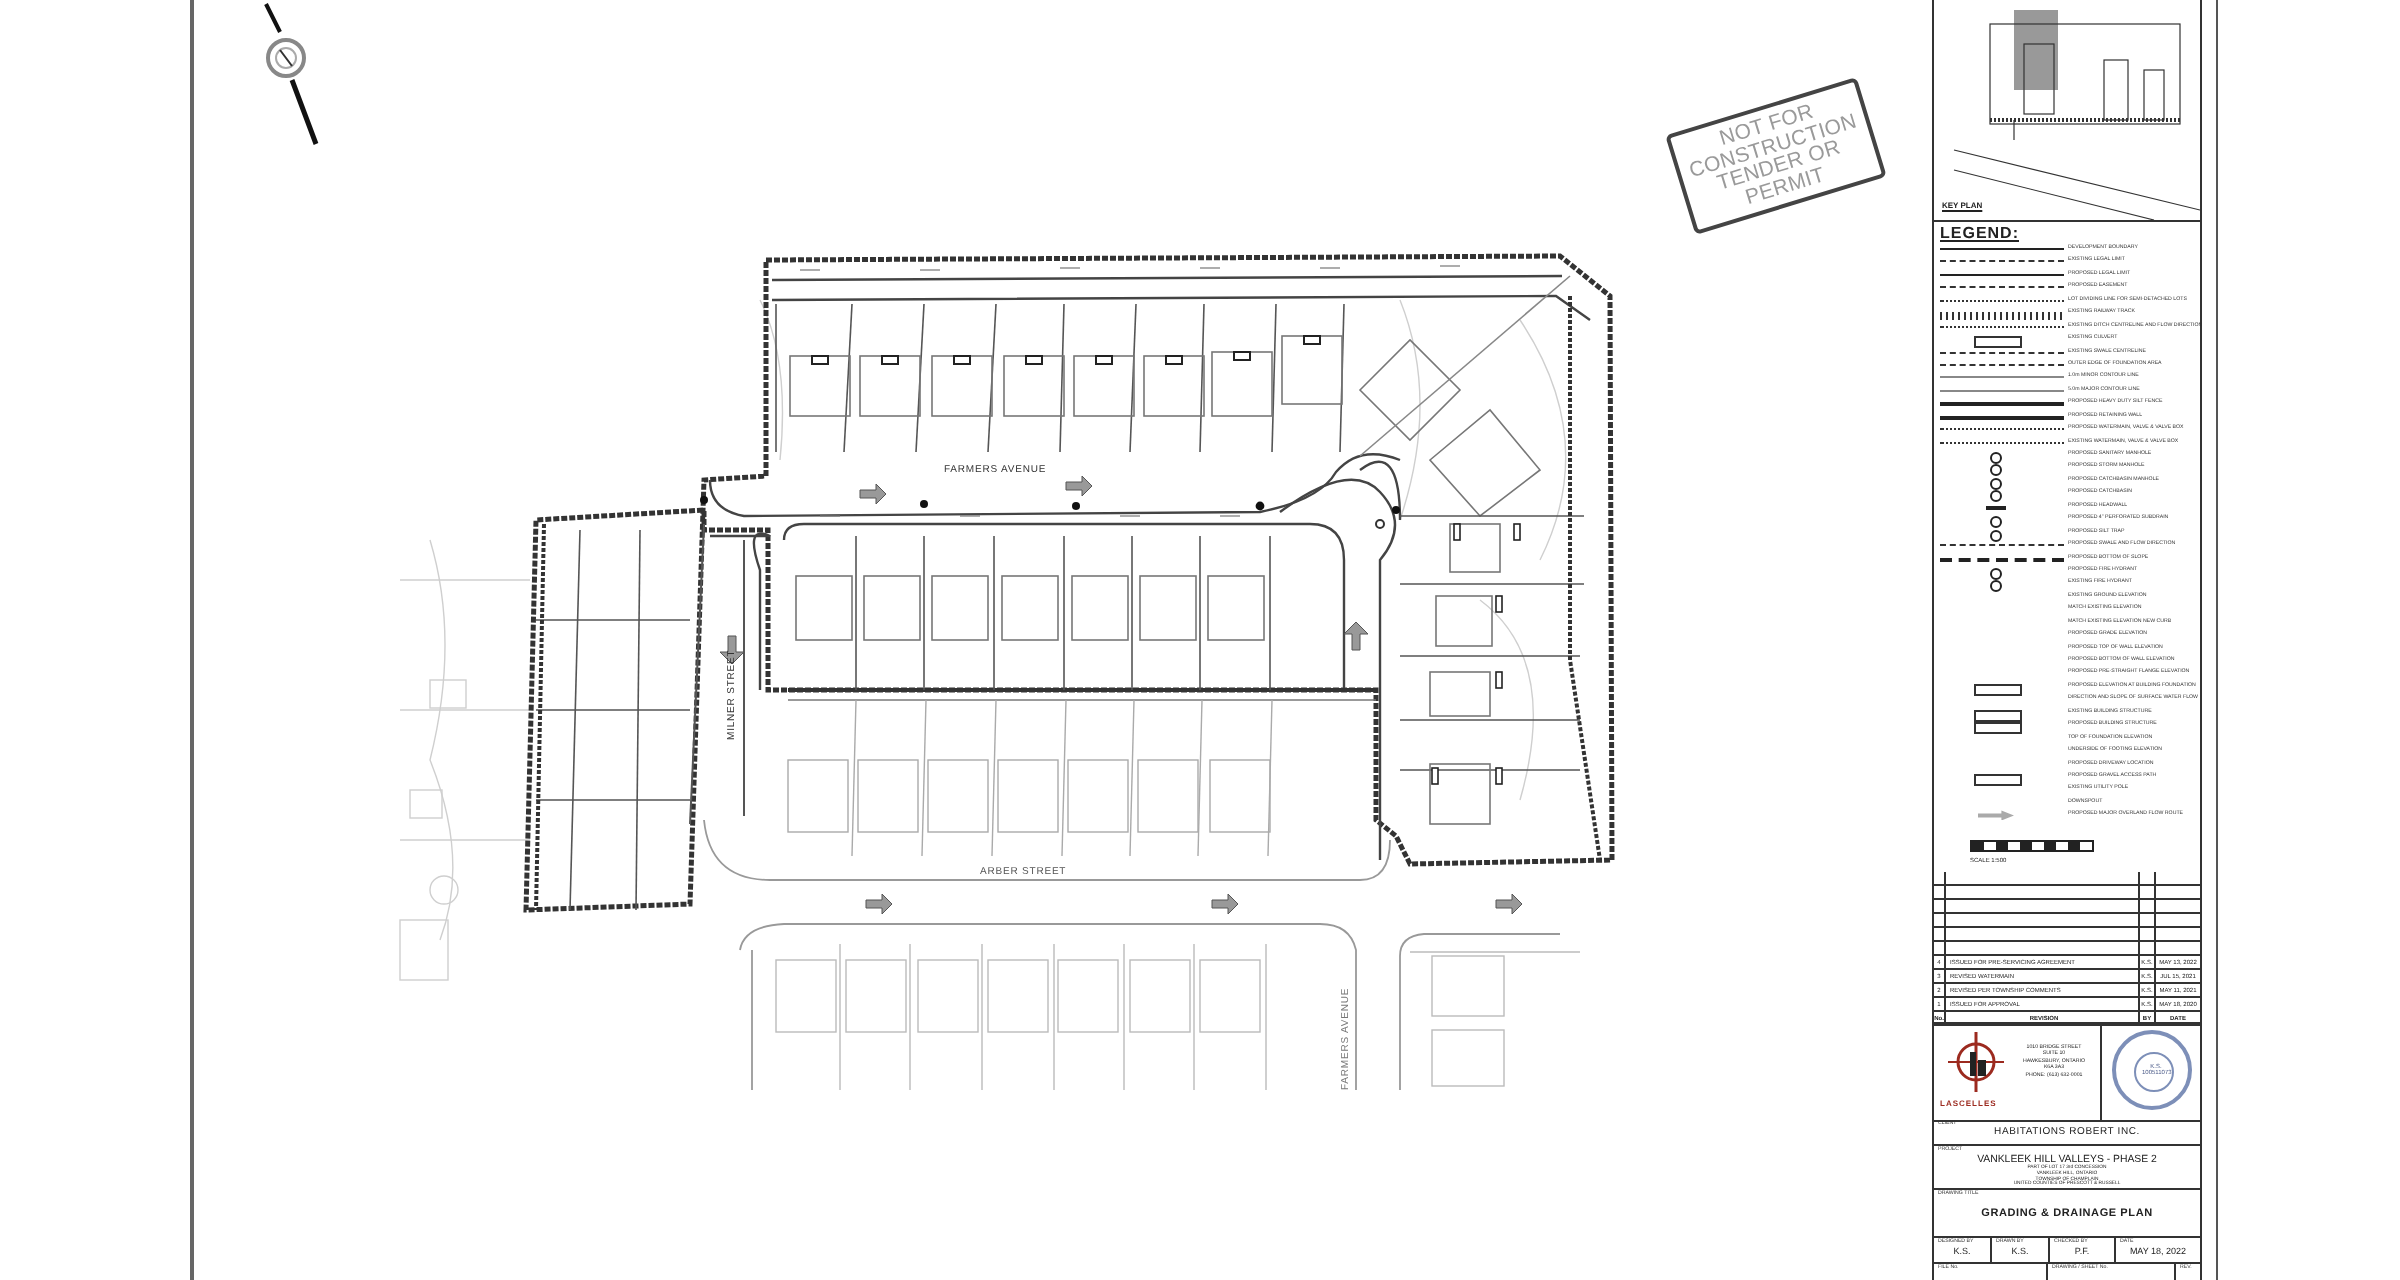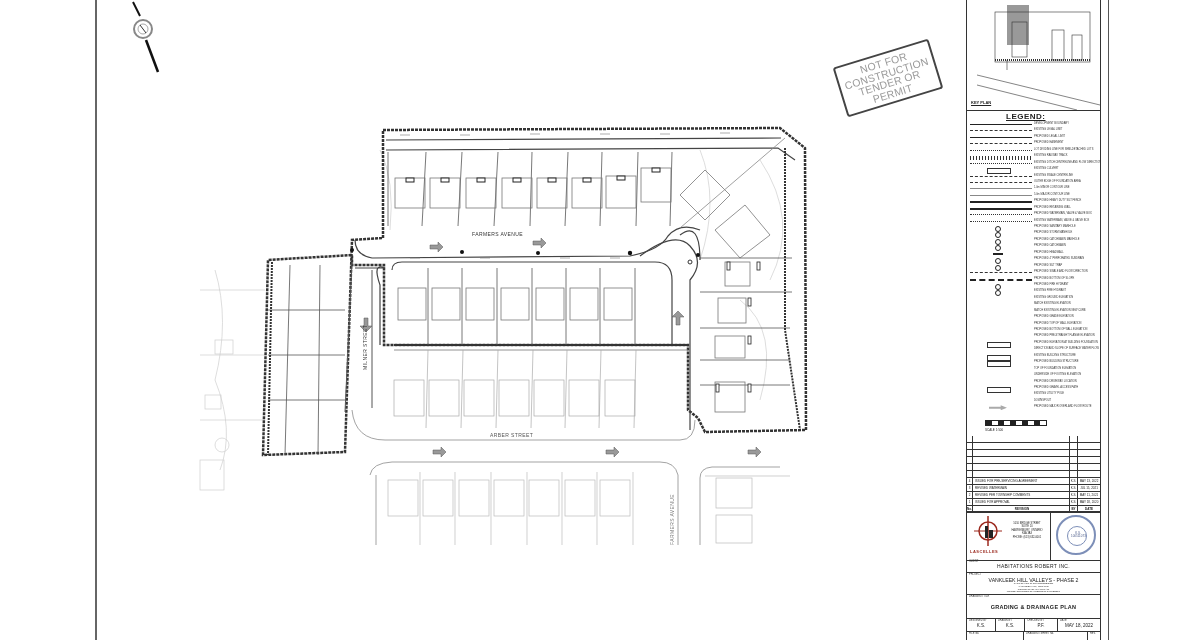--- a/index.html
+++ b/index.html
@@ -5,21 +5,21 @@
   html, body { margin:0; padding:0; background:#ffffff; }
   body { width:1200px; height:640px; position:relative; overflow:hidden; font-family:"Liberation Sans", sans-serif; color:#222; }
   .sheet { position:absolute; left:0; top:0; width:1200px; height:640px; background:#fff; }
   .frame-left { position:absolute; left:95px; top:0; width:2px; height:640px; background:#666; }
   .frame-right { position:absolute; left:1108px; top:0; width:1px; height:640px; background:#555; }
   .drawing { position:absolute; left:97px; top:0; width:860px; height:640px; }
   .titleblock { position:absolute; left:966px; top:0; width:133px; height:640px; border-left:1px solid #333; border-right:1px solid #333; background:#fff; }
   .tb-strip { position:absolute; left:1099px; top:0; width:9px; height:640px; border-right:1px solid #444; }
   .keyplan { position:absolute; left:0; top:0; width:133px; height:110px; border-bottom:1px solid #333; overflow:hidden; }
   .keyplan-label { position:absolute; left:4px; top:100px; font-size:4px; font-weight:bold; text-decoration:underline; }
-  .legend-title { position:absolute; left:3px; top:112px; font-size:8px; font-weight:bold; text-decoration:underline; letter-spacing:0.5px;margin-left:36px; }
+  .legend-title { position:absolute; left:3px; top:112px; font-size:8px; font-weight:bold; text-decoration:underline; letter-spacing:0.5px; }
   .legend { position:absolute; left:2px; top:122px; width:130px; }
   .legend-row { height:6.6px; position:relative; }
   .legend-sym { position:absolute; left:1px; top:2px; width:62px; height:2px; }
   .legend-label { position:absolute; left:65px; top:0; font-size:2.6px; line-height:3px; white-space:nowrap; color:#333; }
   .scale { position:absolute; left:18px; top:420px; width:60px; height:4px; background:repeating-linear-gradient(90deg,#222 0 6px,#fff 6px 12px); border:1px solid #222; }
   .scale-label { position:absolute; left:18px; top:428px; font-size:3px; }
   .rev-table { position:absolute; left:0; top:436px; width:133px; }
   .rev-row { height:6px; border-bottom:1px solid #333; display:flex; font-size:3px; line-height:6px; }
   .rev-no { width:5px; border-right:1px solid #333; text-align:center; }
   .rev-desc { flex:1; border-right:1px solid #333; padding-left:2px; white-space:nowrap; overflow:hidden; }

